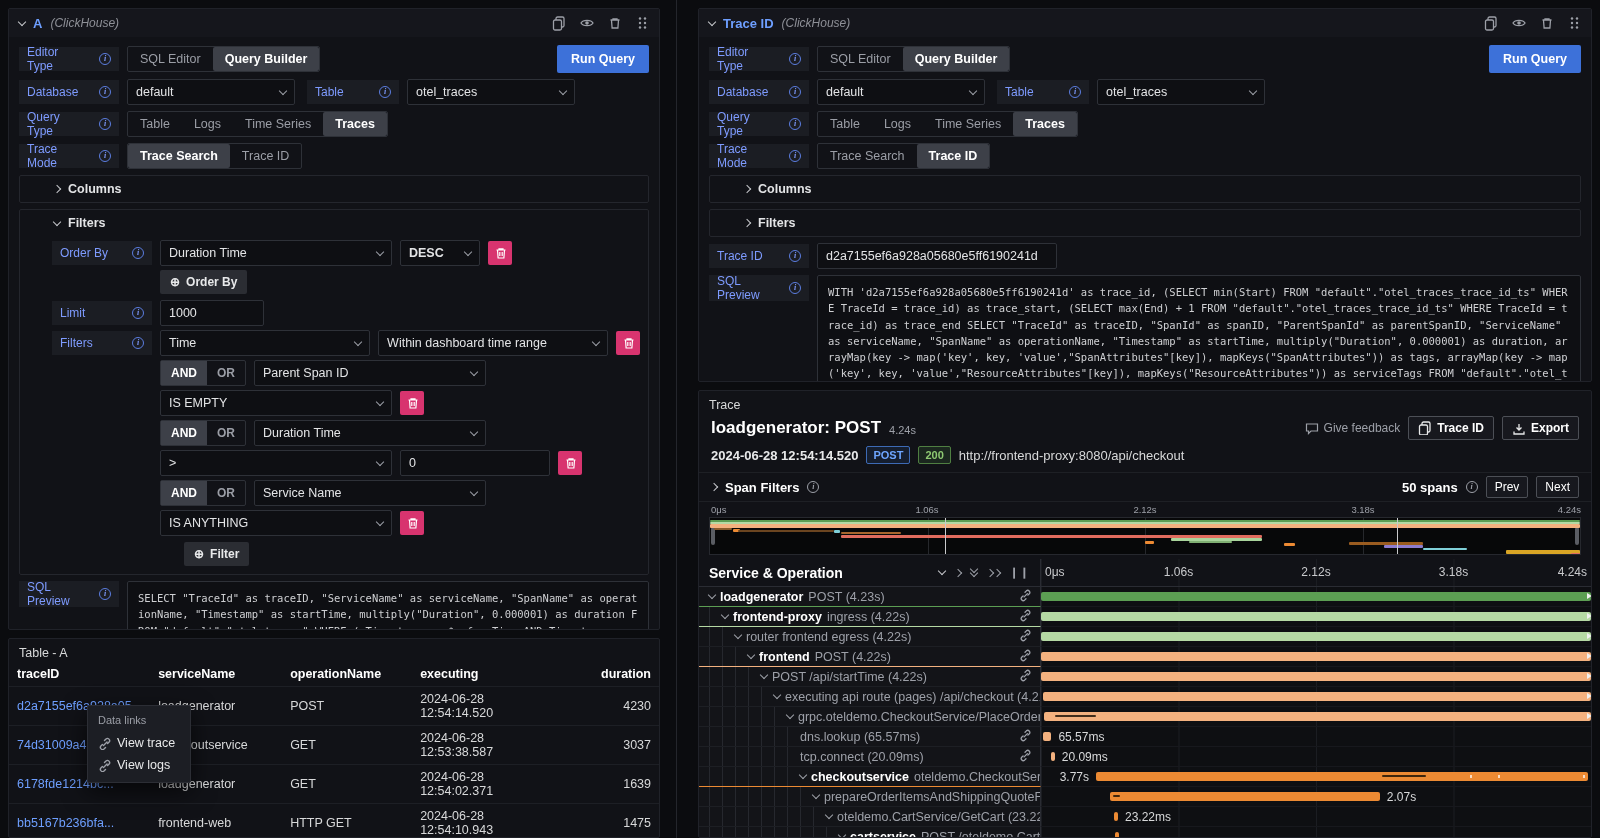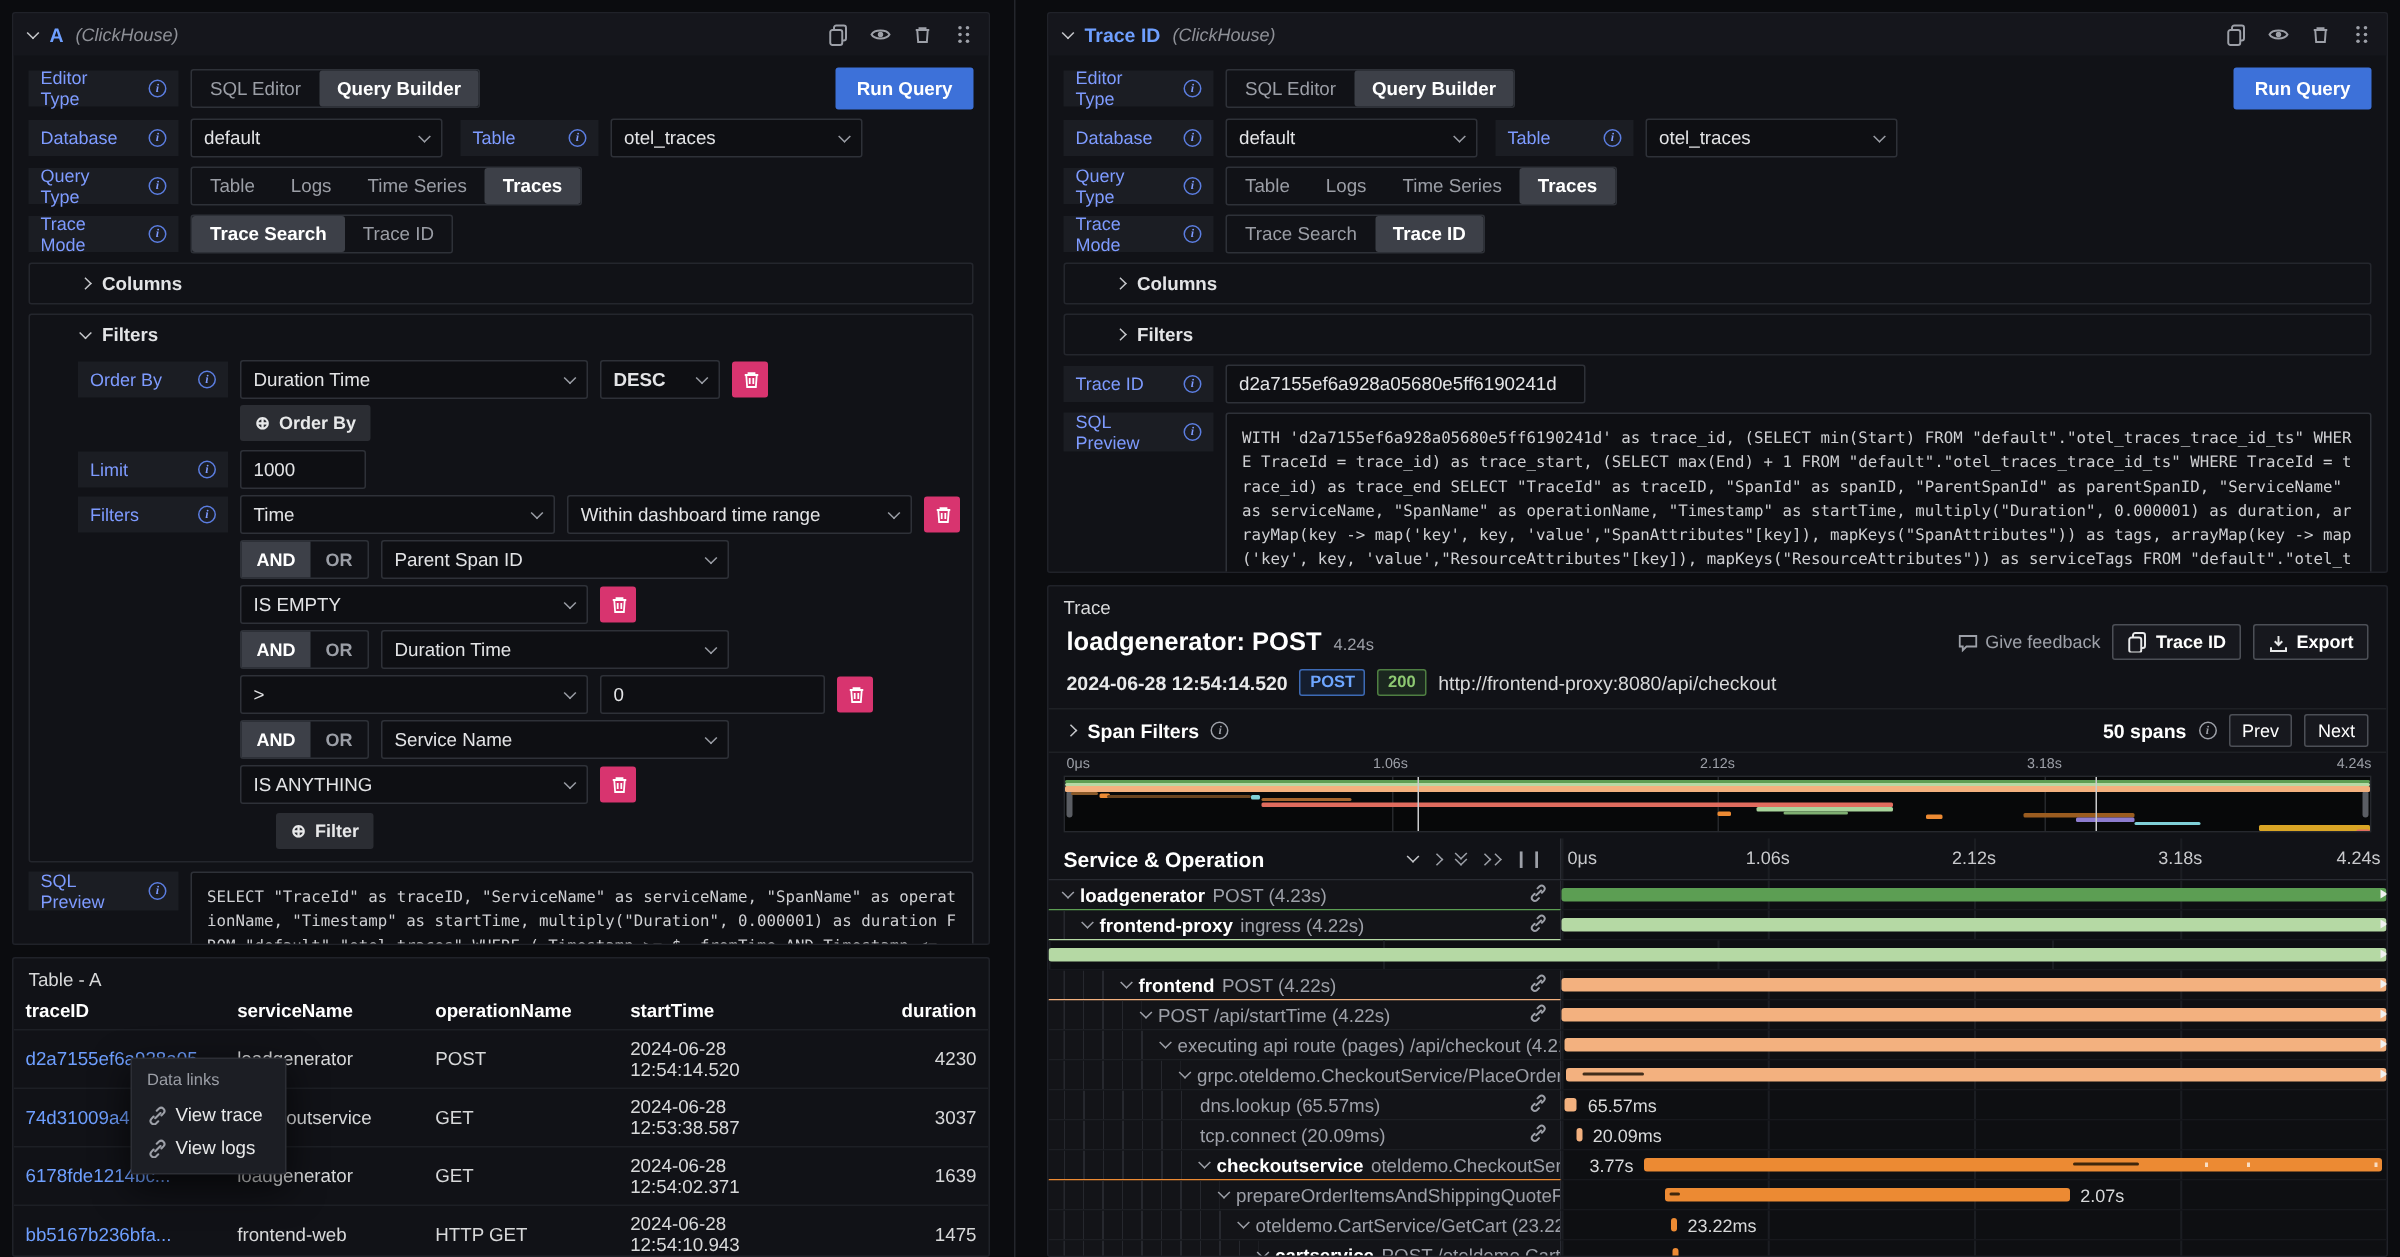--- a/index.html
+++ b/index.html
@@ -294,21 +294,21 @@
               <button class="btn-grey">
                   <span>⊕</span>
                   <span>Order By</span>
                 </button>
             </div>
             <div class="frow" style="margin-bottom:4px;">
               <div class="flabel">
                   <span>Limit</span>
                   <span class="info-ic">i</span>
                 </div>
-              <input class="tin" style="width: 84px;" value="1000">
+              <input class="tin" style="width: 104px;" value="1000">
             </div>
             <div class="frow" style="margin-bottom:4px;">
               <div class="flabel">
                   <span>Filters</span>
                   <span class="info-ic">i</span>
                 </div>
               <div class="dd" style="width:212px;">
                   <span>Time</span>
                   <span class="caret"></span>
                 </div>
@@ -408,21 +408,21 @@
     </div>
 
     <div class="panel" style="margin-top:8px; flex:1;">
       <div style="padding:7px 10px 2px; font-size:12.5px; color:#d8d9da;">Table - A</div>
       <table class="tbl">
         <thead>
             <tr>
               <th style="width: 135px;">traceID</th>
               <th style="width: 132px;">serviceName</th>
               <th style="width: 130px;">operationName</th>
-              <th>startTime</th>
+              <th>executing</th>
               <th class="num" style="width: 105px;">duration</th>
             </tr>
           </thead>
         <tbody>
             <tr>
               <td class="tid">d2a7155ef6a928a05...</td>
               <td>loadgenerator</td>
               <td>POST</td>
               <td>2024-06-28 12:54:14.520</td>
               <td class="num">4230</td>
@@ -706,20 +706,28 @@
                   <path d="M5.5 8.5 l3.5 -3.5 M6.5 3.5 l1.5 -1.5 a2.2 2.2 0 0 1 3.1 3.1 l-1.5 1.5 M7.5 10.5 l-1.5 1.5 a2.2 2.2 0 0 1 -3.1 -3.1 l1.5 -1.5" fill="none" stroke="currentColor" stroke-width="1.4" stroke-linecap="round"></path>
                 </svg></span>
             </div>
             <div class="span-tl">
               <div class="bar" style="left: 0%; width: 100%; background: rgb(181, 217, 164);">
                 <div class="bar-arrow"></div>
               </div>
             </div>
           </div>
           <div class="span-row">
+            <div class="span-name" style="padding-left: 36px;">
+              <span class="guides" style="width: 26px;"></span>
+              <span class="chev-d" style="border-color: rgb(157, 160, 168);"></span>
+              <span class="op">router frontend egress (4.22s)</span>
+              <span class="link-ic"><svg width="13" height="13" viewBox="0 0 14 14">
+                  <path d="M5.5 8.5 l3.5 -3.5 M6.5 3.5 l1.5 -1.5 a2.2 2.2 0 0 1 3.1 3.1 l-1.5 1.5 M7.5 10.5 l-1.5 1.5 a2.2 2.2 0 0 1 -3.1 -3.1 l1.5 -1.5" fill="none" stroke="currentColor" stroke-width="1.4" stroke-linecap="round"></path>
+                </svg></span>
+            </div>
             <div class="span-tl">
               <div class="bar" style="left: 0%; width: 100%; background: rgb(181, 217, 164);">
                 <div class="bar-arrow"></div>
               </div>
             </div>
           </div>
           <div class="span-row">
             <div class="span-name" style="padding-left: 49px; border-bottom: 1px solid rgb(243, 177, 127);">
               <span class="guides" style="width: 39px;"></span>
               <span class="chev-d" style="border-color: rgb(157, 160, 168);"></span>

